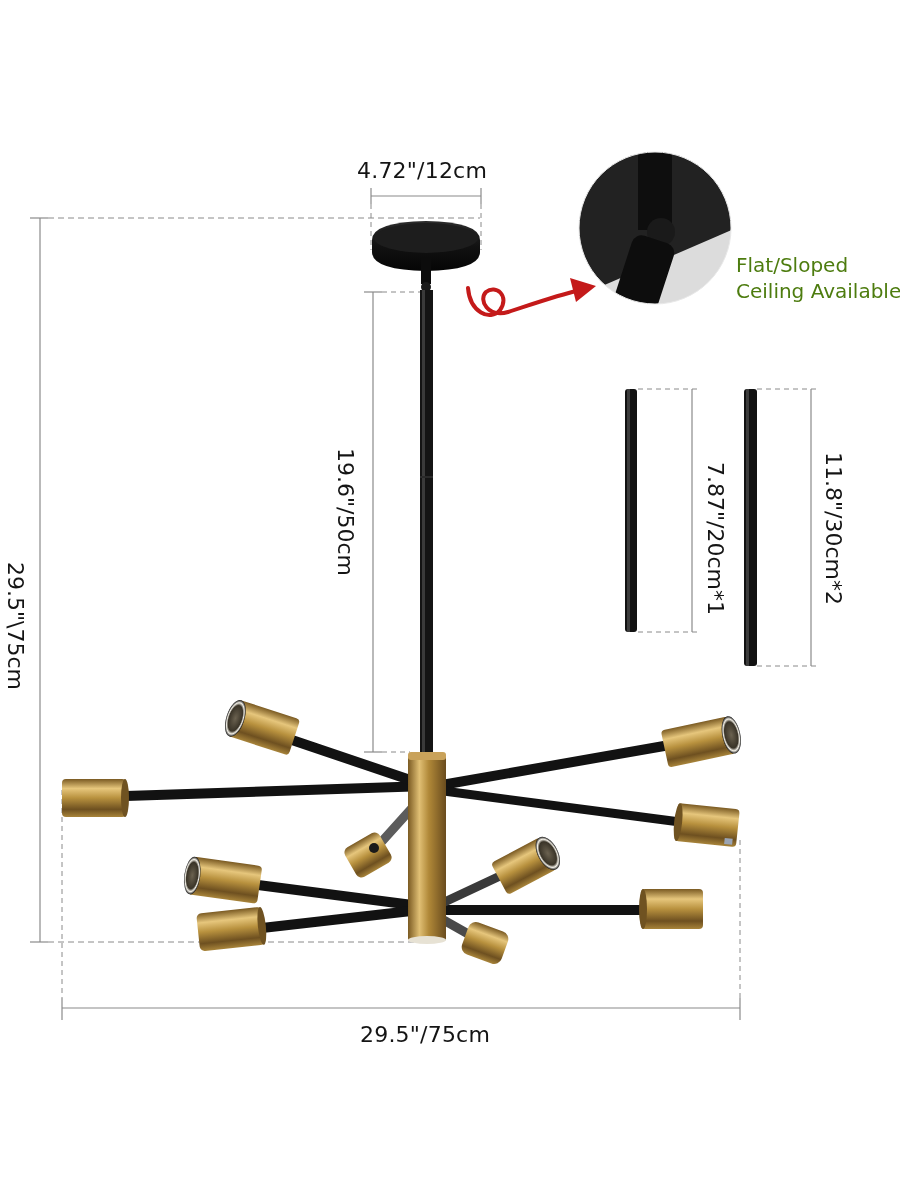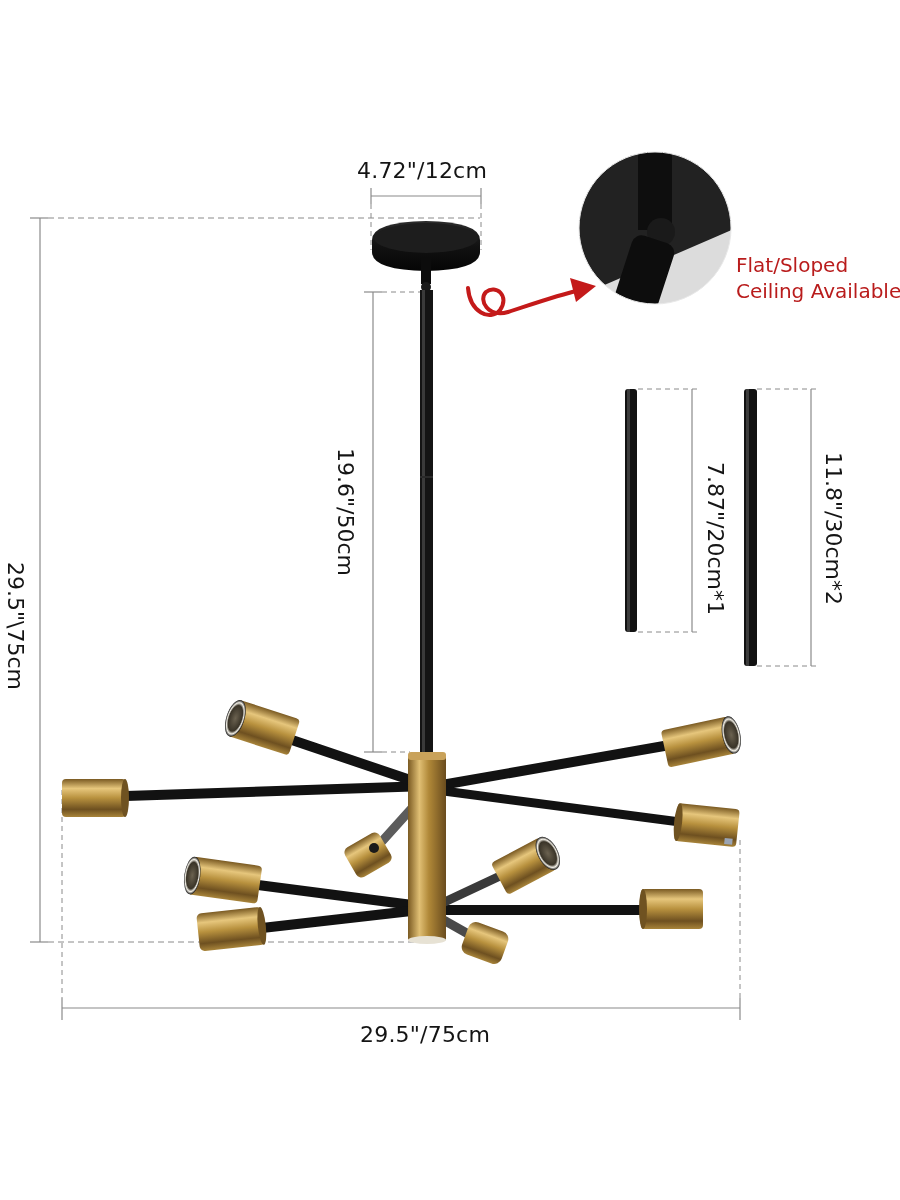--- a/index.html
+++ b/index.html
@@ -2,21 +2,21 @@
 <html><head>
   <meta charset="utf-8">
   <style>
     html, body { margin: 0; padding: 0; background: #ffffff; }
     body { width: 900px; height: 1200px; position: relative; overflow: hidden;
            font-family: "DejaVu Sans", "Liberation Sans", sans-serif; color: #111; }
     #stage { position: absolute; left: 0; top: 0; width: 900px; height: 1200px; }
     .label { position: absolute; font-size: 22px; letter-spacing: 0.2px; white-space: nowrap; color: #141414; }
     .vlabel { position: absolute; font-size: 22px; white-space: nowrap; color: #141414;
               transform-origin: 0 0; transform: rotate(90deg); }
-    .note { position: absolute; font-size: 20px; line-height: 26px; color: #b91c1c; white-space: nowrap; }
+    .note { position: absolute; font-size: 20px; line-height: 26px; color: #4d7c0f; white-space: nowrap; }
   </style>
 </head>
 <body>
 
 <div id="stage">
 
   <svg width="900" height="1200" viewBox="0 0 900 1200" xmlns="http://www.w3.org/2000/svg" style="position:absolute;left:0;top:0;">
     <defs>
       <linearGradient id="brassH" x1="0" y1="0" x2="0" y2="1">
         <stop offset="0" stop-color="#7a5a22"></stop>

